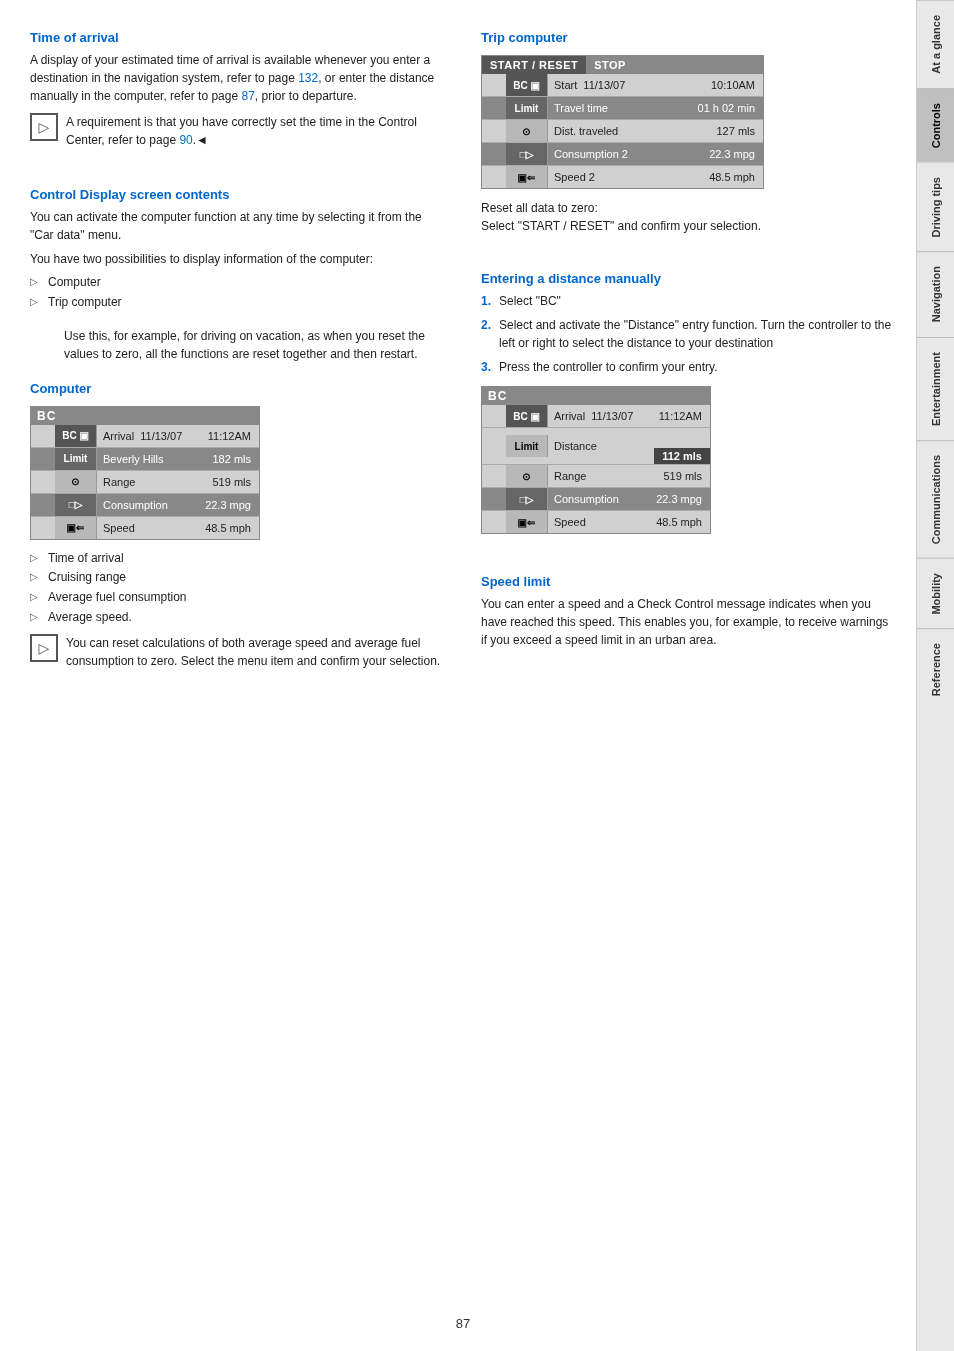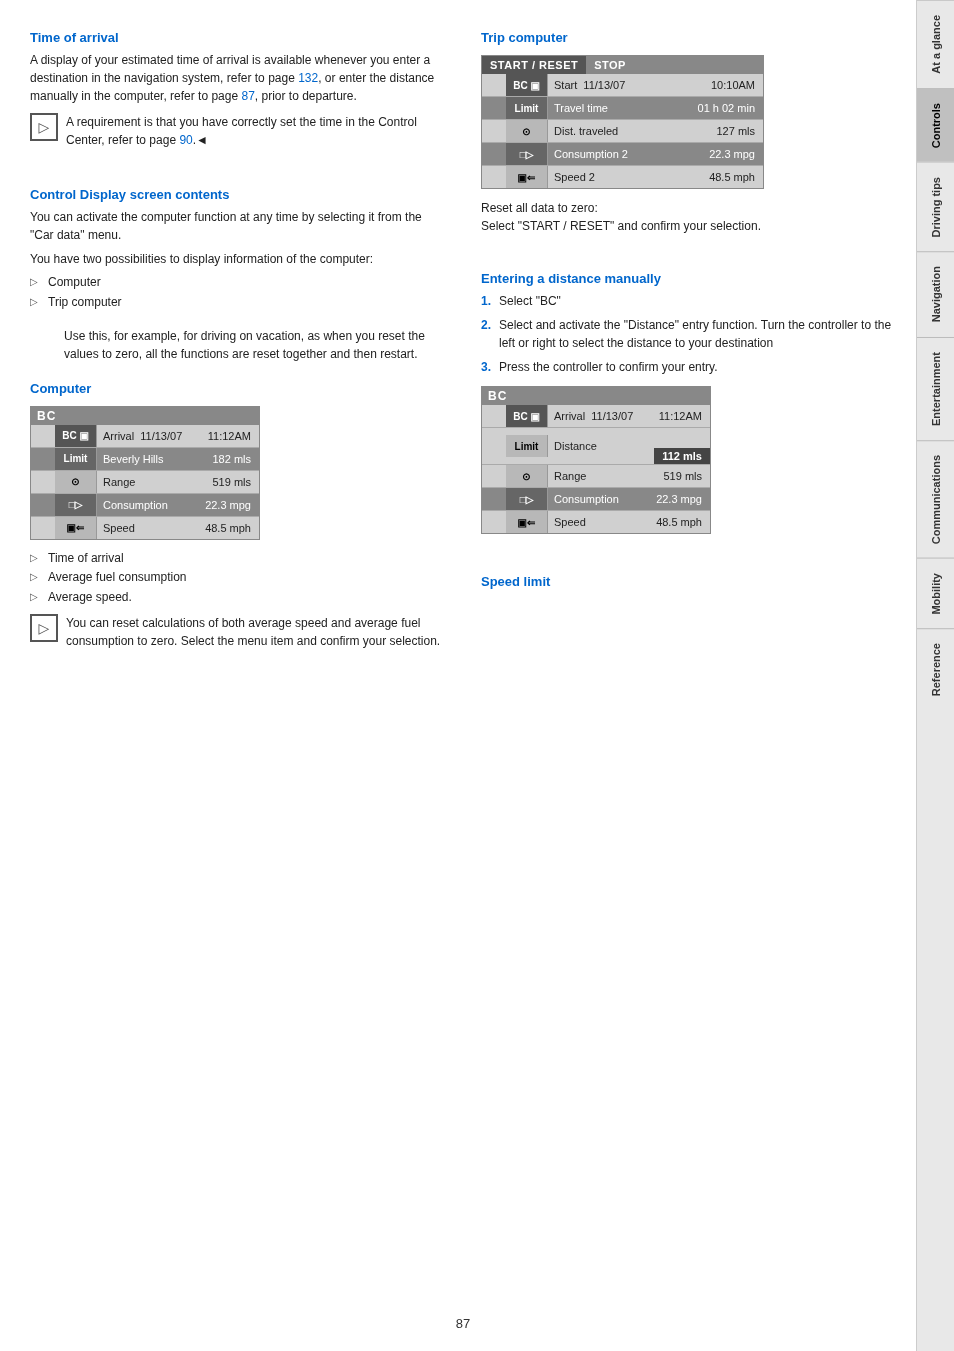--- a/index.html
+++ b/index.html
@@ -344,20 +344,21 @@
 
           <div class="bc-row">
             <div class="bc-icon-cell">▣⇐</div>
             <div class="bc-label">Speed</div>
             <div class="bc-value">48.5 mph</div>
           </div>
         </div>
 
         <ul class="bullet-list">
           <li>Time of arrival</li>
+          <li>Cruising range</li>
           <li>Average fuel consumption</li>
           <li>Average speed.</li>
         </ul>
 
         <div class="note-box">
           <div class="note-icon">▷</div>
           <p class="note-text">You can reset calculations of both average speed and average fuel consumption to zero. Select the menu item and confirm your selection.</p>
         </div>
 
       </div>
@@ -446,20 +447,21 @@
           <div class="bc-row">
             <div class="bc-icon-cell">▣⇐</div>
             <div class="bc-label">Speed</div>
             <div class="bc-value">48.5 mph</div>
           </div>
         </div>
 
         <div class="section-spacer"></div>
 
         <div class="section-title">Speed limit</div>
+        <p class="body-text">You can enter a speed and a Check Control message indicates when you have reached this speed. This enables you, for example, to receive warnings if you exceed a speed limit in an urban area.</p>
 
       </div>
     </div>
 
     <div class="page-number">87</div>
   </div>
 
   <div class="sidebar">
     <div class="sidebar-tab">At a glance</div>
     <div class="sidebar-tab active">Controls</div>

